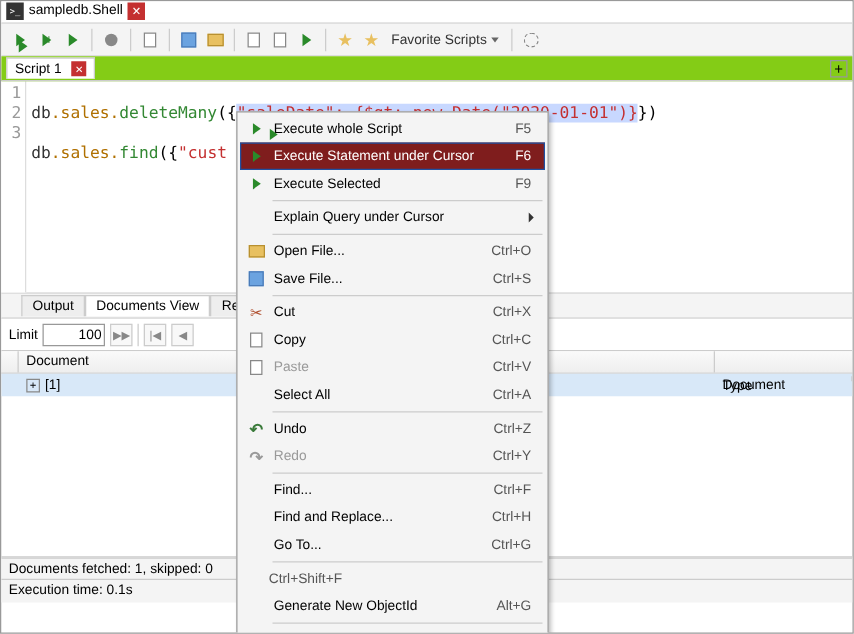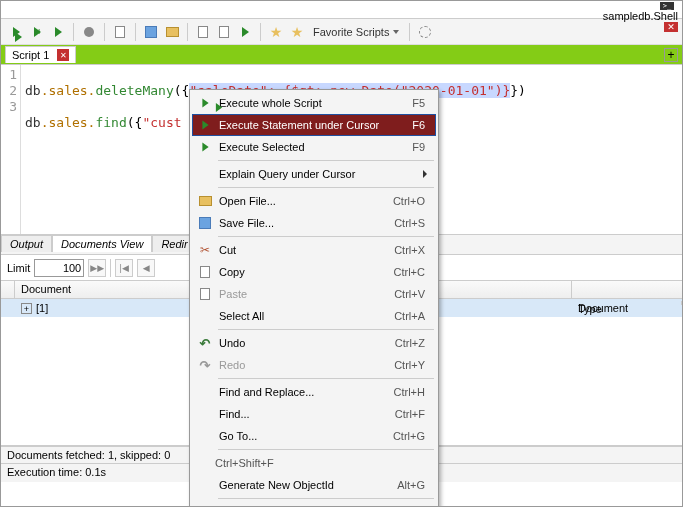--- a/index.html
+++ b/index.html
@@ -1,18 +1,18 @@
 <!DOCTYPE html>
 <html><head>
 <meta charset="utf-8">
 <style>
 * { box-sizing: border-box; margin: 0; padding: 0; }
 body { font-family: Tahoma, Arial, sans-serif; font-size: 11px; background: #fff; width: 683px; height: 507px; overflow: hidden; position: relative; border: 1px solid #999; }
 
-.titlebar { height: 18px; background: #fff; border-bottom: 1px solid #ccc; display: flex; align-items: flex-end; padding: 1px 4px; flex-direction: column; }
+.titlebar { height: 18px; background: #fff; border-bottom: 1px solid #ccc; display: flex; align-items: flex-start; padding: 1px 4px; }
 .titlebar .ticon { width: 14px; height: 14px; background: #333; margin-right: 4px; display: flex; align-items: center; justify-content: center; }
 .titlebar .ticon::after { content: ">_"; color: #fff; font-size: 7px; font-family: monospace; }
 .close-x { width: 14px; height: 14px; background: #c43030; color: #fff; font-size: 9px; display: flex; align-items: center; justify-content: center; margin-left: 4px; cursor: pointer; }
 
 .toolbar { height: 26px; background: #f4f4f4; border-bottom: 1px solid #ddd; display: flex; align-items: center; padding: 0 6px; gap: 3px; }
 .tbtn { width: 18px; height: 18px; display: flex; align-items: center; justify-content: center; cursor: pointer; position: relative; }
 .sep { width: 1px; height: 18px; background: #ccc; margin: 0 3px; }
 .tri-g { width: 0; height: 0; border-left: 7px solid #2a8a2a; border-top: 5px solid transparent; border-bottom: 5px solid transparent; }
 .tri-g.dbl::after{content:"";position:absolute;left:8px;width:0;height:0;border-left:7px solid #2a8a2a;border-top:5px solid transparent;border-bottom:5px solid transparent;}
 .sq-stop{width:10px;height:10px;border-radius:50%;background:#888;}
@@ -27,21 +27,21 @@
 .scripttab { height: 20px; background: #84cc16; border-bottom: 1px solid #ccc; display: flex; align-items: center; padding: 0 4px; position: relative; }
 .scripttab .tab { background: #fff; border: 1px solid #ccc; border-bottom: none; padding: 2px 6px; display: flex; align-items: center; gap: 4px; font-size: 11px; }
 .scripttab .plus { position: absolute; right: 4px; width: 14px; height: 14px; border: 1px solid #999; display: flex; align-items: center; justify-content: center; font-size: 12px; cursor: pointer; }
 
 .editor { height: 170px; background: #fff; border-bottom: 1px solid #ccc; display: flex; font-family: Consolas, monospace; font-size: 13px; }
 .gutter { width: 20px; background: #fff; border-right: 1px solid #ddd; color: #999; text-align: right; padding: 2px 3px 0 0; line-height: 16px; }
 .code { flex: 1; padding: 2px 4px; line-height: 16px; white-space: pre; overflow: hidden; }
 .c-db{color:#333;} .c-method{color:#338833;} .c-prop{color:#b07000;} .c-key{color:#c43030;}
 .hl{background:#c8d8ff;}
 
-.tabs2 { height: 20px; background: #f4f4f4; border-bottom: 1px solid #ccc; display: flex; align-items: flex-start; padding: 0 0; gap: 0; font-style: italic; }
+.tabs2 { height: 20px; background: #f4f4f4; border-bottom: 1px solid #ccc; display: flex; align-items: center; padding: 0 16px; gap: 0; }
 .tabs2 .tab { border: 1px solid #ccc; border-bottom: none; padding: 2px 8px; font-size: 11px; background: #eee; cursor: pointer; }
 .tabs2 .tab.active { background: #fff; }
 
 .limitbar { height: 26px; background: #fff; border-bottom: 1px solid #ccc; display: flex; align-items: center; padding: 0 6px; gap: 4px; }
 .limitbar input { width: 50px; height: 18px; text-align: right; font-size: 11px; border: 1px solid #999; padding-right: 2px; }
 .nav-btn { width: 18px; height: 18px; border: 1px solid #ccc; background: #f8f8f8; display: flex; align-items: center; justify-content: center; font-size: 9px; color: #888; cursor: pointer; }
 
 .doc-table { height: 165px; border-bottom: 1px solid #ccc; position: relative; }
 .thead { display: flex; background: linear-gradient(#fafafa,#eee); border-bottom: 1px solid #ccc; height: 18px; }
 .thead .th { border-right: 1px solid #ccc; padding: 2px 6px; font-size: 11px; }
@@ -257,30 +257,30 @@
     <div class="mi dis">
       <div class="micon">
         <span class="und-ic" style="color:#999">↷</span>
       </div>
       <div class="mlabel">Redo</div>
       <div class="mkey">Ctrl+Y</div>
     </div>
     <div class="msep"></div>
     <div class="mi">
       <div class="micon"></div>
+      <div class="mlabel">Find...</div>
+      <div class="mkey">Ctrl+F</div>
+    </div>
+    <div class="mi">
+      <div class="micon"></div>
       <div class="mlabel">Find and Replace...</div>
       <div class="mkey">Ctrl+H</div>
     </div>
     <div class="mi">
       <div class="micon"></div>
-      <div class="mlabel">Find...</div>
-      <div class="mkey">Ctrl+F</div>
-    </div>
-    <div class="mi">
-      <div class="micon"></div>
       <div class="mlabel">Go To...</div>
       <div class="mkey">Ctrl+G</div>
     </div>
     <div class="msep"></div>
     <div class="mi">
       <div class="micon"></div>
       <div class="mkey">Ctrl+Shift+F</div>
     </div>
     <div class="mi">
       <div class="micon"></div>

